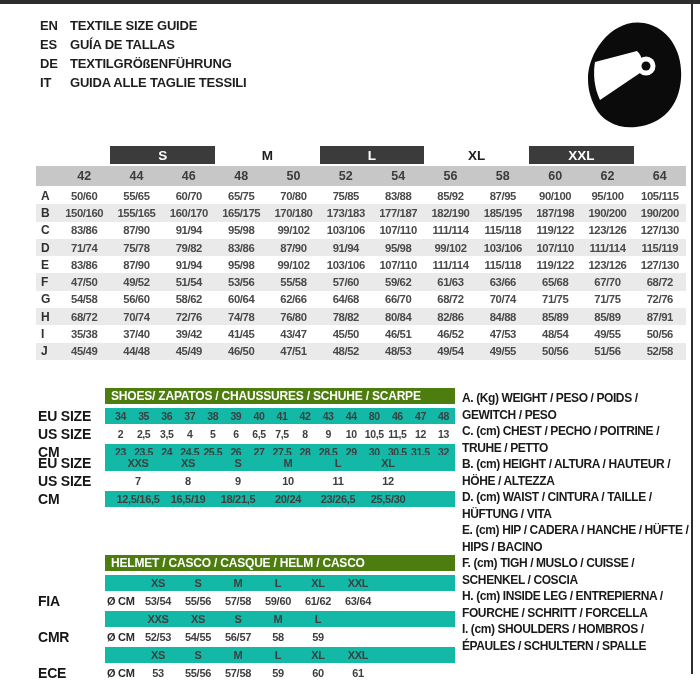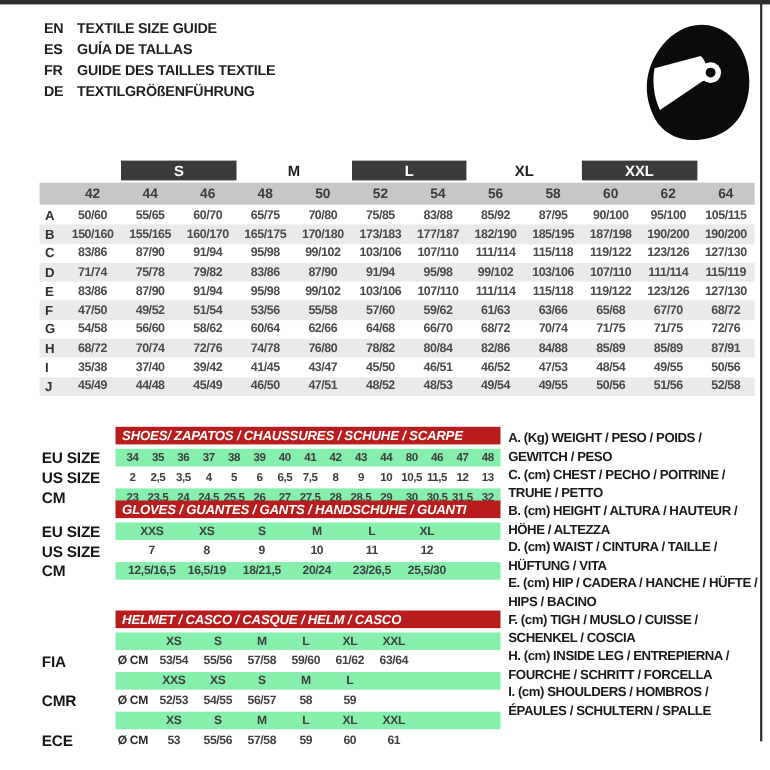--- a/index.html
+++ b/index.html
@@ -27,28 +27,28 @@
   .num-row { display:grid; grid-template-columns:22px repeat(12,1fr); height:20px; background:#c7c7c7; margin-bottom:1px; }
   .num-cell { display:flex; align-items:center; justify-content:center; font-size:12.5px; color:#3c3c3c; }
   .data-row { display:grid; grid-template-columns:22px repeat(12,1fr); height:17.3px; }
   .data-row.alt { background:#eaeaea; }
   .row-letter { display:flex; align-items:center; padding-left:5px; font-size:12px; color:#303030; }
   .data-cell { display:flex; align-items:center; justify-content:center; font-size:11.3px; letter-spacing:-0.4px; color:#4a4a4a; white-space:nowrap; }
 
   
   .sub { position:absolute; left:36px; width:650px; }
   .sub-header {
-    margin-left:69px; width:350px; height:16px; background:#b91c1c; color:#fff;
+    margin-left:69px; width:350px; height:16px; background:#4d7c0f; color:#fff;
     font-size:12px; letter-spacing:-0.2px; display:flex; align-items:center;
-    padding-left:6px; margin-bottom:4px;font-style:italic;
+    padding-left:6px; margin-bottom:4px;
   }
   .sub-row { position:relative; height:16px; margin-bottom:2px; }
   .sub-label { position:absolute; left:2px; top:0; height:100%; display:flex; align-items:center; font-size:14px; letter-spacing:-0.2px; color:#161616; }
   .band { position:absolute; left:69px; top:0; width:350px; height:100%; display:grid; }
-  .band.gray { background:#86efac; }
+  .band.gray { background:#14b8a6; }
   .cell { display:flex; align-items:center; justify-content:center; color:#3f3f3f; white-space:nowrap; }
   .shoes-grid { grid-template-columns:4px repeat(15,1fr); }
   .shoes-grid .cell { font-size:10.5px; letter-spacing:-0.4px; }
   .gloves-grid { grid-template-columns:8px repeat(6,50px) 1fr; }
   .gloves-grid .cell { font-size:11px; letter-spacing:-0.3px; }
   .helmet-grid { grid-template-columns:33px repeat(6,40px) 1fr; }
   .helmet-grid .cell { font-size:11px; letter-spacing:-0.3px; }
   .helmet-grid .diam { justify-content:flex-start; padding-left:2px; color:#2a2a2a; }
 
   
@@ -64,26 +64,26 @@
   <div class="langs">
       <div class="lang-row">
         <span class="lang-code">EN</span>
         <span class="lang-text">TEXTILE SIZE GUIDE</span>
       </div>
       <div class="lang-row">
         <span class="lang-code">ES</span>
         <span class="lang-text">GUÍA DE TALLAS</span>
       </div>
       <div class="lang-row">
-        <span class="lang-code">FR</span>
-        <span class="lang-text">GUIDE DES TAILLES TEXTILE</span>
-      </div>
-      <div class="lang-row">
         <span class="lang-code">DE</span>
         <span class="lang-text">TEXTILGRÖßENFÜHRUNG</span>
+      </div>
+      <div class="lang-row">
+        <span class="lang-code">IT</span>
+        <span class="lang-text">GUIDA ALLE TAGLIE TESSILI</span>
       </div>
     </div>
 
   <div class="helmet-badge">
     <svg width="106" height="112" viewBox="0 0 106 112">
       <path d="M 62 3 C 88 8 101 33 99 59 C 97 86 81 104 54 107 C 36 109 20 101 13 87 C 8 77 6 68 6 59 C 6 31 31 -2 62 3 Z" fill="#0b0b0b"></path>
       <path d="M 13 42 L 55 31 C 61 36 62 47 58 53 L 18 80 C 12 68 11 53 13 42 Z" fill="#ffffff"></path>
       <circle cx="64" cy="46" r="9.5" fill="#ffffff"></circle>
       <circle cx="64" cy="46" r="4.5" fill="#0b0b0b"></circle>
     </svg>
@@ -329,21 +329,20 @@
             <div class="cell">30</div>
             <div class="cell">30,5</div>
             <div class="cell">31,5</div>
             <div class="cell">32</div>
           </div>
         </div>
       </div>
   </div>
 
   <div class="sub" style="top:455px">
-    <div class="sub-header">GLOVES / GUANTES / GANTS / HANDSCHUHE / GUANTI</div>
     <div>
         <div class="sub-row">
           <div class="sub-label">EU SIZE</div>
           <div class="band gloves-grid gray">
             <div class="cell"></div>
             <div class="cell">XXS</div>
             <div class="cell">XS</div>
             <div class="cell">S</div>
             <div class="cell">M</div>
             <div class="cell">L</div>

